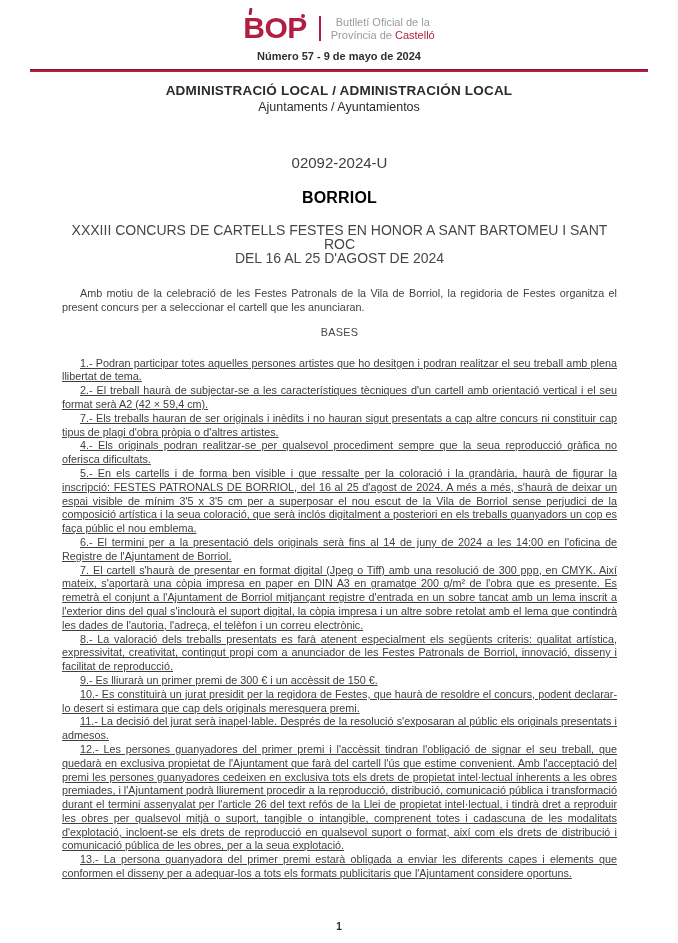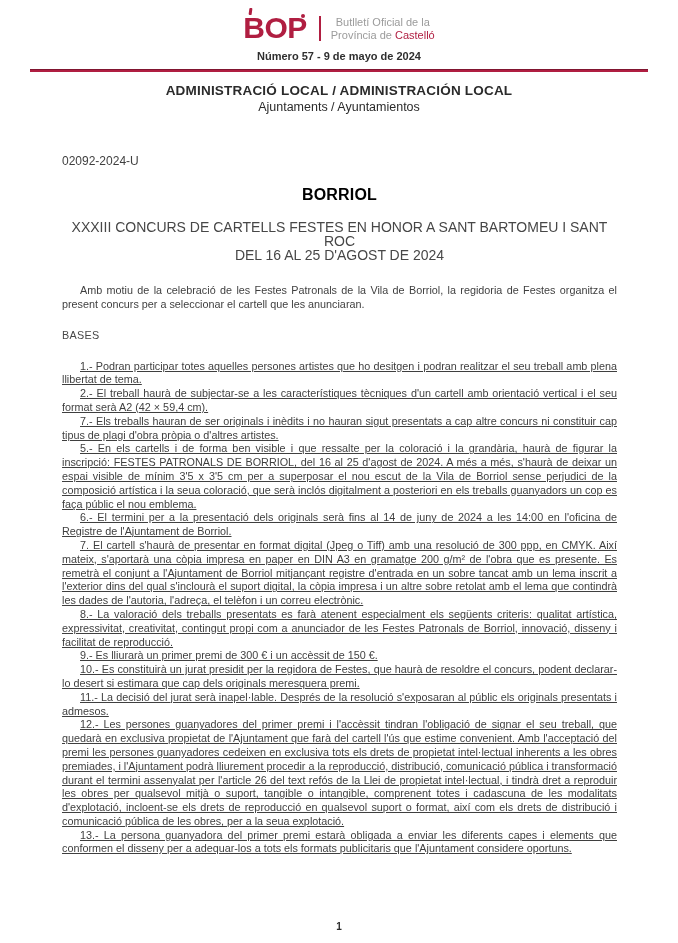--- a/index.html
+++ b/index.html
@@ -26,26 +26,26 @@
   }
   .logo-sep { width:2px; height:25px; background:var(--accent); margin:3px 10px 0 12px; }
   .logo-caption { text-align:center; font-size:11px; line-height:13px; color:#9b9b9b; padding-top:3px; }
   .logo-caption .red { color:var(--accent); }
   .issue { font-weight:bold; font-size:11px; color:#2f2f2f; margin-top:7px; }
   .rule { height:3px; background:var(--accent); border-top:1px solid #801530; margin:7px 30px 0 30px; }
   .section-title { font-weight:bold; font-size:13.5px; color:#2b2b2b; margin-top:11px; letter-spacing:0.2px; }
   .section-subtitle { font-size:12.5px; color:#2b2b2b; margin-top:2px; }
   
   .main { margin:0 61px 0 62px; }
-  .ref { margin-top:40px; font-size:12px; color:#3f3f3f; }
+  .ref { margin-top:40px; font-size:15px; color:#3f3f3f;text-align:center; }
   .muni { text-align:center; font-size:16px; font-weight:bold; color:#000000; margin-top:18px; letter-spacing:0.2px; }
   .subject { text-align:center; font-size:14px; line-height:14px; margin-top:16px; color:#474747; }
   .para { text-align:justify; font-size:10.8px; line-height:13.8px; text-indent:18px; color:#3f3f3f; }
   .intro { margin-top:22px; }
-  .bases { font-size:10.8px; color:#474747; margin-top:17px; letter-spacing:0.3px; }
+  .bases { text-align:center; font-size:10.8px; color:#474747; margin-top:11px; letter-spacing:0.3px; }
   .clauses { margin-top:19px;text-decoration:underline; }
   
   .footer { position:absolute; bottom:9px; left:0; right:0; text-align:center; }
   .pagenum { font-weight:bold; font-size:10px; color:#2b2b2b; }
 </style>
 </head>
 <body>
 
 <div class="page">
 
@@ -77,20 +77,21 @@
     <div class="subject">
       <div>XXXIII CONCURS DE CARTELLS FESTES EN HONOR A SANT BARTOMEU I SANT ROC</div>
       <div>DEL 16 AL 25 D'AGOST DE 2024</div>
     </div>
     <p class="para intro">Amb motiu de la celebració de les Festes Patronals de la Vila de Borriol, la regidoria de Festes organitza el present concurs per a seleccionar el cartell que les anunciaran.</p>
     <div class="bases">BASES</div>
     <div class="clauses">
         <p class="para">1.- Podran participar totes aquelles persones artistes que ho desitgen i podran realitzar el seu treball amb plena llibertat de tema.</p>
         <p class="para">2.- El treball haurà de subjectar-se a les característiques tècniques d'un cartell amb orientació vertical i el seu format serà A2 (42 × 59,4 cm).</p>
         <p class="para">7.- Els treballs hauran de ser originals i inèdits i no hauran sigut presentats a cap altre concurs ni constituir cap tipus de plagi d'obra pròpia o d'altres artistes.</p>
+        <p class="para">4.- Els originals podran realitzar-se per qualsevol procediment sempre que la seua reproducció gràfica no oferisca dificultats.</p>
         <p class="para">5.- En els cartells i de forma ben visible i que ressalte per la coloració i la grandària, haurà de figurar la inscripció: FESTES PATRONALS DE BORRIOL, del 16 al 25 d'agost de 2024. A més a més, s'haurà de deixar un espai visible de mínim 3'5 x 3'5 cm per a superposar el nou escut de la Vila de Borriol sense perjudici de la composició artística i la seua coloració, que serà inclós digitalment a posteriori en els treballs guanyadors un cop es faça públic el nou emblema.</p>
         <p class="para">6.- El termini per a la presentació dels originals serà fins al 14 de juny de 2024 a les 14:00 en l'oficina de Registre de l'Ajuntament de Borriol.</p>
         <p class="para">7. El cartell s'haurà de presentar en format digital (Jpeg o Tiff) amb una resolució de 300 ppp, en CMYK. Així mateix, s'aportarà una còpia impresa en paper en DIN A3 en gramatge 200 g/m² de l'obra que es presente. Es remetrà el conjunt a l'Ajuntament de Borriol mitjançant registre d'entrada en un sobre tancat amb un lema inscrit a l'exterior dins del qual s'inclourà el suport digital, la còpia impresa i un altre sobre retolat amb el lema que contindrà les dades de l'autoria, l'adreça, el telèfon i un correu electrònic.</p>
         <p class="para">8.- La valoració dels treballs presentats es farà atenent especialment els següents criteris: qualitat artística, expressivitat, creativitat, contingut propi com a anunciador de les Festes Patronals de Borriol, innovació, disseny i facilitat de reproducció.</p>
         <p class="para">9.- Es lliurarà un primer premi de 300 € i un accèssit de 150 €.</p>
         <p class="para">10.- Es constituirà un jurat presidit per la regidora de Festes, que haurà de resoldre el concurs, podent declarar-lo desert si estimara que cap dels originals meresquera premi.</p>
         <p class="para">11.- La decisió del jurat serà inapel·lable. Després de la resolució s'exposaran al públic els originals presentats i admesos.</p>
         <p class="para">12.- Les persones guanyadores del primer premi i l'accèssit tindran l'obligació de signar el seu treball, que quedarà en exclusiva propietat de l'Ajuntament que farà del cartell l'ús que estime convenient. Amb l'acceptació del premi les persones guanyadores cedeixen en exclusiva tots els drets de propietat intel·lectual inherents a les obres premiades, i l'Ajuntament podrà lliurement procedir a la reproducció, distribució, comunicació pública i transformació durant el termini assenyalat per l'article 26 del text refós de la Llei de propietat intel·lectual, i tindrà dret a reproduir les obres per qualsevol mitjà o suport, tangible o intangible, comprenent totes i cadascuna de les modalitats d'explotació, incloent-se els drets de reproducció en qualsevol suport o format, així com els drets de distribució i comunicació pública de les obres, per a la seua explotació.</p>
         <p class="para">13.- La persona guanyadora del primer premi estarà obligada a enviar les diferents capes i elements que conformen el disseny per a adequar-los a tots els formats publicitaris que l'Ajuntament considere oportuns.</p>
       </div>

